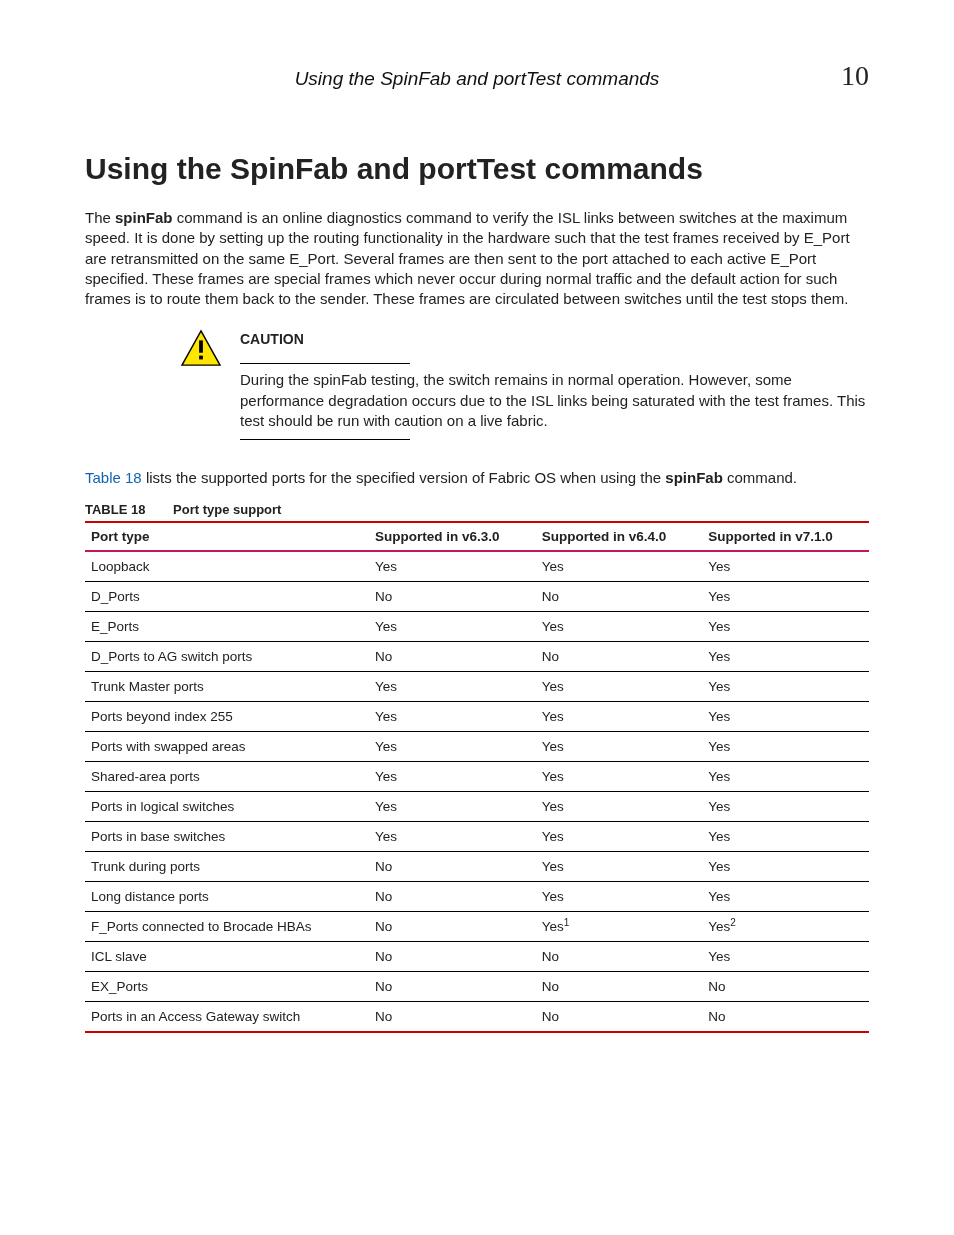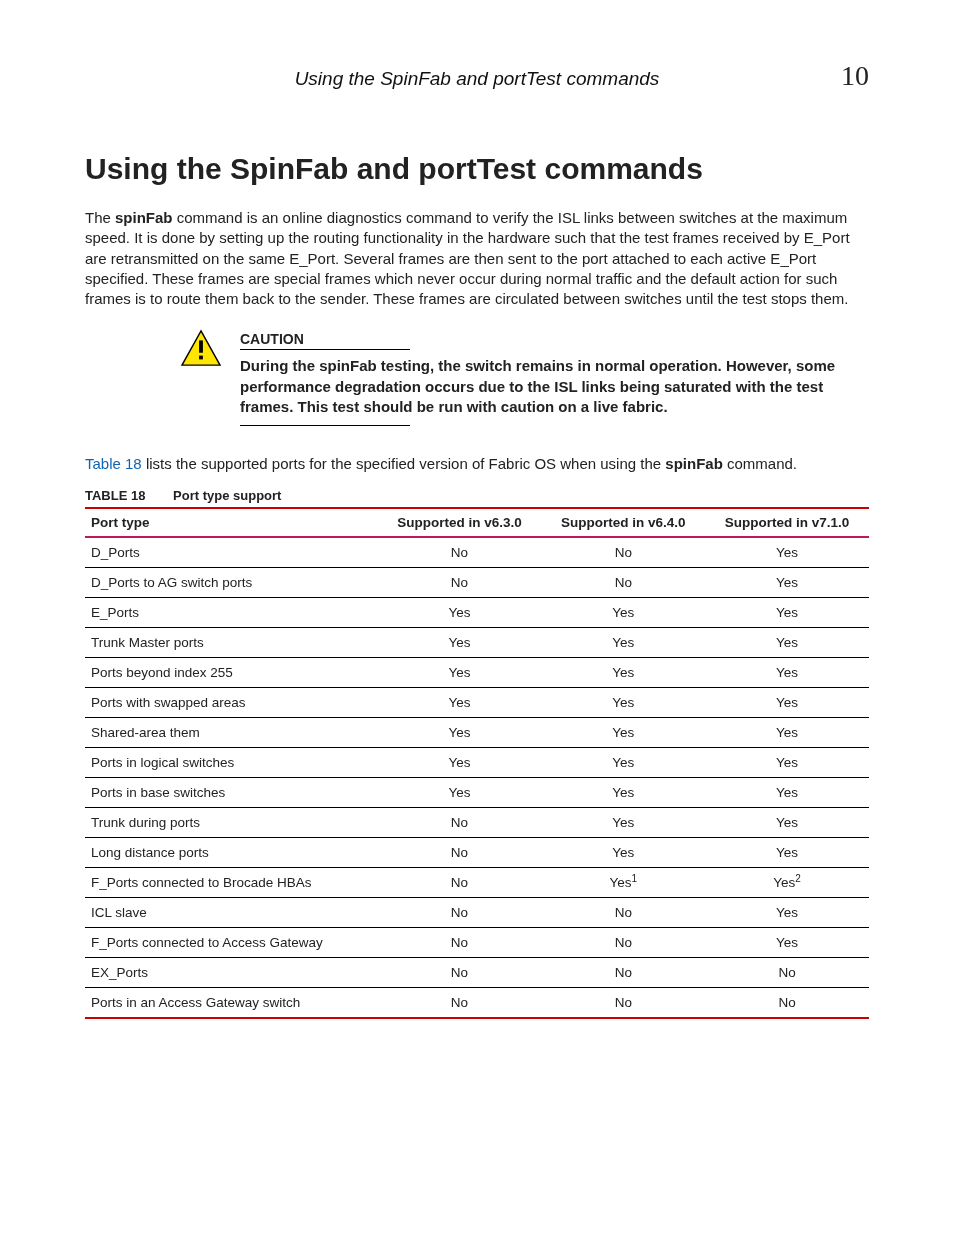--- a/index.html
+++ b/index.html
@@ -65,26 +65,26 @@
     flex: 0 0 auto;
   }
   .caution-icon svg { display:block; }
   .caution-text { flex: 1; }
   .caution-label {
     font-weight: 700;
     font-size: 14px;
     border-bottom: 1px solid #000;
     display: block;
     width: 170px;
-    padding-bottom: 2px;
+    padding-bottom: 16px;
     margin-bottom: 6px;
   }
   .caution-body {
     font-size: 15px;
-    font-weight: 700;
+    font-weight: 400;
     line-height: 1.35;
   }
   .caution-end-rule {
     border-bottom: 1px solid #000;
     width: 170px;
     margin: 8px 0 18px 0;
   }
   .table-link { color: #1164b3; }
   .table-caption {
     font-size: 13px;
@@ -106,21 +106,21 @@
     white-space: nowrap;
   }
   table.data td {
     padding: 7px 6px;
     border-bottom: 1px solid #000;
     vertical-align: middle;
   }
   table.data tr:last-child td {
     border-bottom: 2px solid #cc0000;
   }
-  table.data td.c, table.data th.c { text-align: center; }
+  table.data td.c, table.data th.c { }
   table.data td.first { text-align: left; }
   sup { font-size: 10px; vertical-align: super; line-height: 0; }
 </style>
 </head>
 <body>
 
 <div class="page">
 
   <div class="running-head">
     <div style="min-width:40px"></div>
@@ -165,57 +165,63 @@
       <thead>
         <tr>
           <th>Port type</th>
           <th class="c">Supported in v6.3.0</th>
           <th class="c">Supported in v6.4.0</th>
           <th class="c">Supported in v7.1.0</th>
         </tr>
       </thead>
       <tbody id="table-body">
           <tr>
+            <td class="first">Loopback</td>
+            <td class="c">Yes</td>
+            <td class="c">Yes</td>
+            <td class="c">Yes</td>
+          </tr>
+          <tr>
             <td class="first">D_Ports</td>
             <td class="c">No</td>
             <td class="c">No</td>
             <td class="c">Yes</td>
           </tr>
           <tr>
+            <td class="first">E_Ports</td>
+            <td class="c">Yes</td>
+            <td class="c">Yes</td>
+            <td class="c">Yes</td>
+          </tr>
+          <tr>
             <td class="first">D_Ports to AG switch ports</td>
             <td class="c">No</td>
             <td class="c">No</td>
             <td class="c">Yes</td>
           </tr>
           <tr>
-            <td class="first">E_Ports</td>
-            <td class="c">Yes</td>
-            <td class="c">Yes</td>
-            <td class="c">Yes</td>
-          </tr>
-          <tr>
             <td class="first">Trunk Master ports</td>
             <td class="c">Yes</td>
             <td class="c">Yes</td>
             <td class="c">Yes</td>
           </tr>
           <tr>
             <td class="first">Ports beyond index 255</td>
             <td class="c">Yes</td>
             <td class="c">Yes</td>
             <td class="c">Yes</td>
           </tr>
           <tr>
             <td class="first">Ports with swapped areas</td>
             <td class="c">Yes</td>
             <td class="c">Yes</td>
             <td class="c">Yes</td>
           </tr>
           <tr>
-            <td class="first">Shared-area them</td>
+            <td class="first">Shared-area ports</td>
             <td class="c">Yes</td>
             <td class="c">Yes</td>
             <td class="c">Yes</td>
           </tr>
           <tr>
             <td class="first">Ports in logical switches</td>
             <td class="c">Yes</td>
             <td class="c">Yes</td>
             <td class="c">Yes</td>
           </tr>
@@ -243,26 +249,20 @@
             <td class="c">Yes<sup>1</sup></td>
             <td class="c">Yes<sup>2</sup></td>
           </tr>
           <tr>
             <td class="first">ICL slave</td>
             <td class="c">No</td>
             <td class="c">No</td>
             <td class="c">Yes</td>
           </tr>
           <tr>
-            <td class="first">F_Ports connected to Access Gateway</td>
-            <td class="c">No</td>
-            <td class="c">No</td>
-            <td class="c">Yes</td>
-          </tr>
-          <tr>
             <td class="first">EX_Ports</td>
             <td class="c">No</td>
             <td class="c">No</td>
             <td class="c">No</td>
           </tr>
           <tr>
             <td class="first">Ports in an Access Gateway switch</td>
             <td class="c">No</td>
             <td class="c">No</td>
             <td class="c">No</td>

